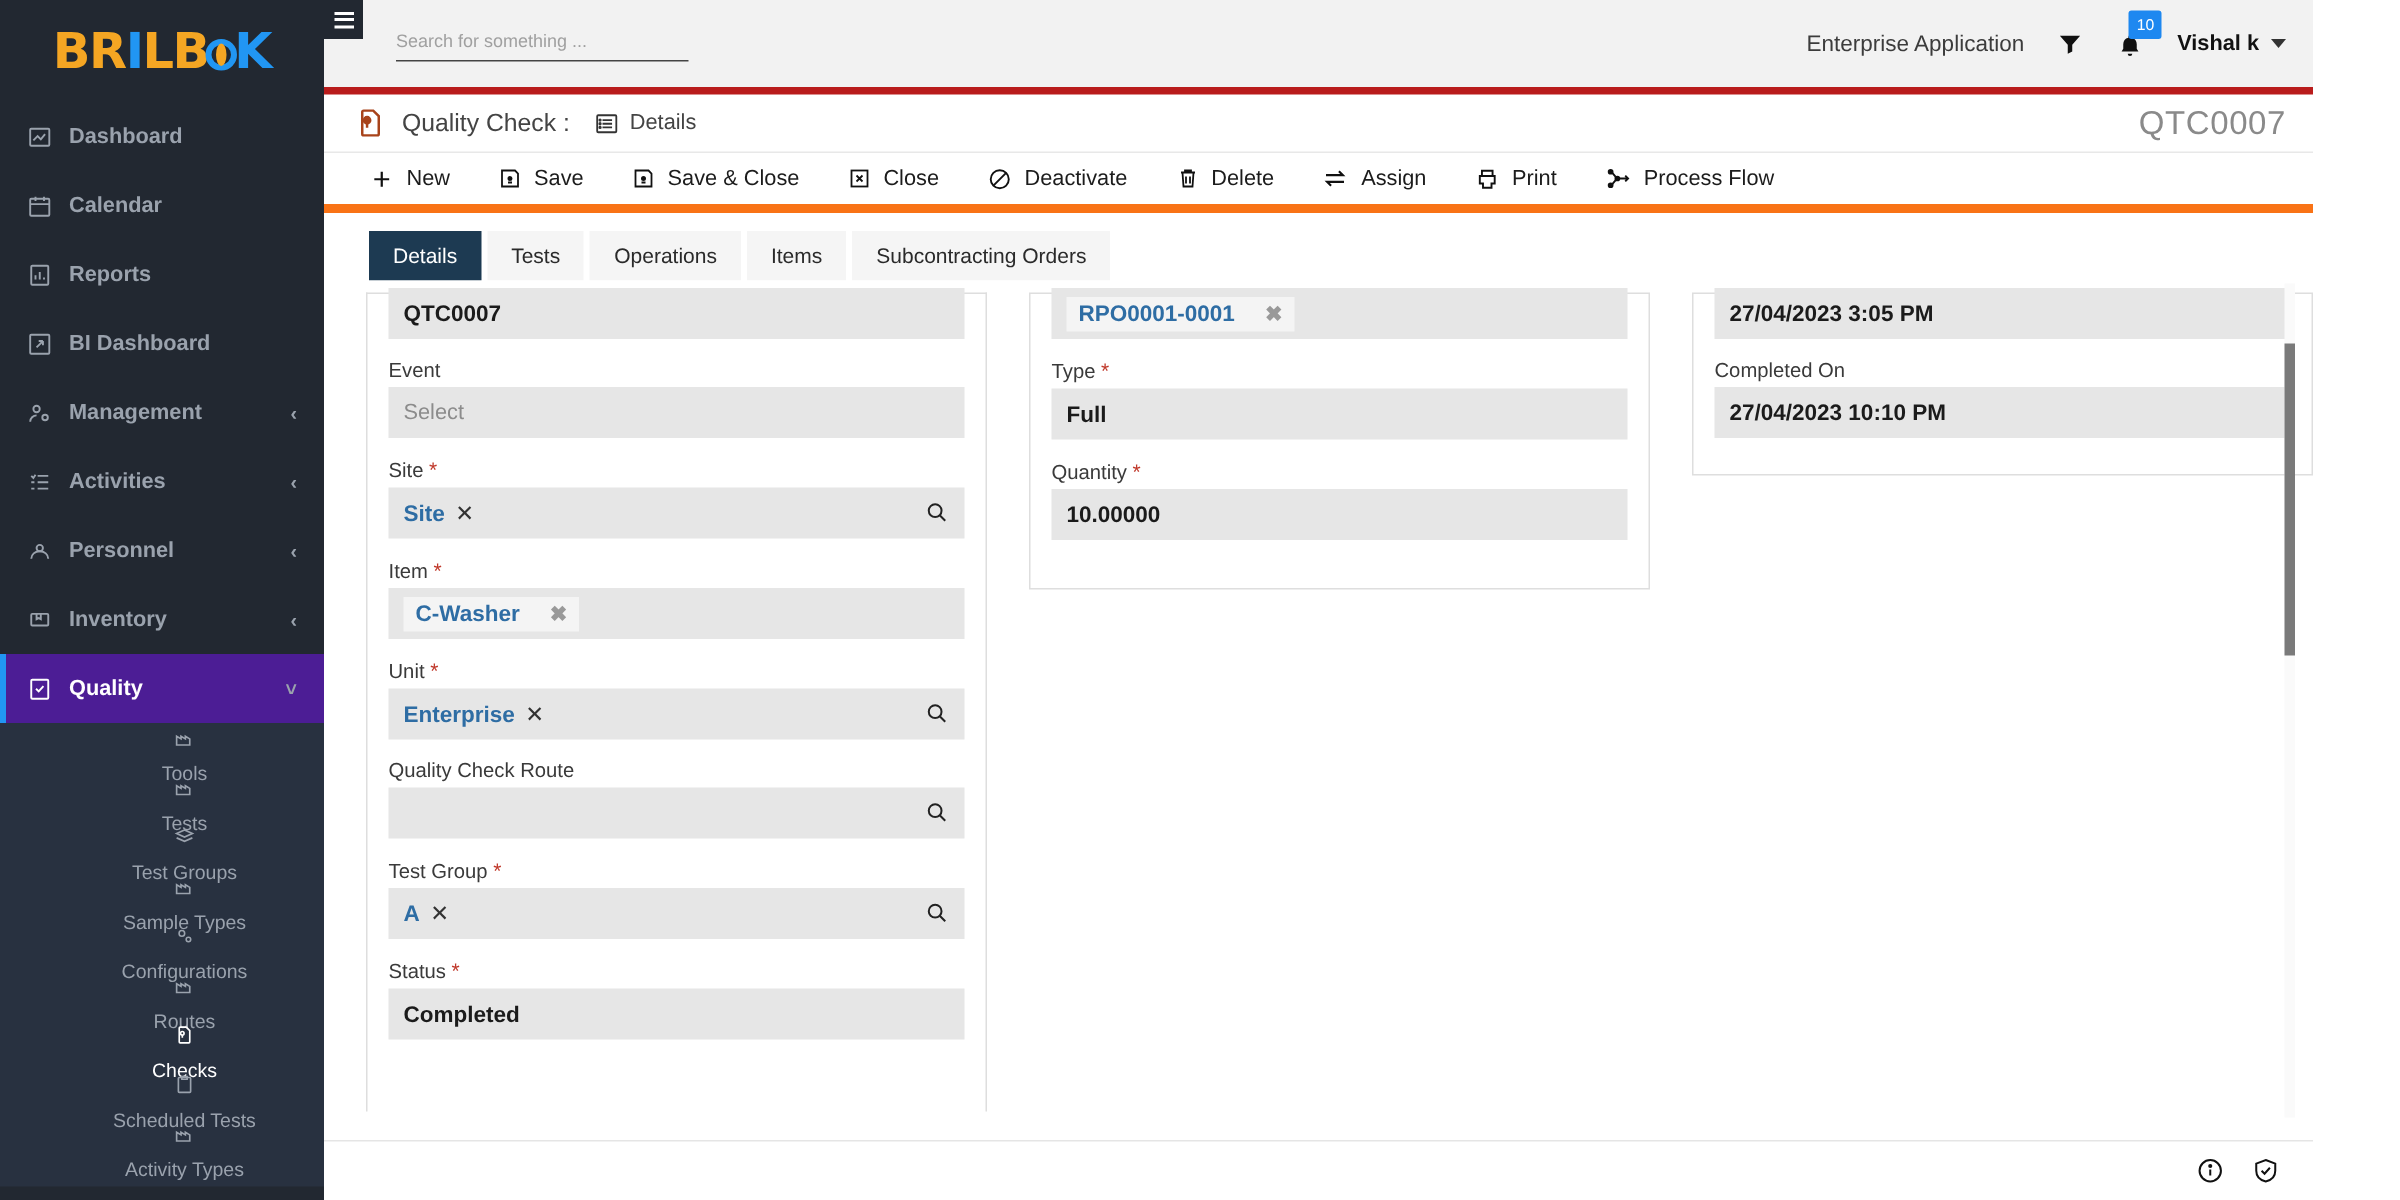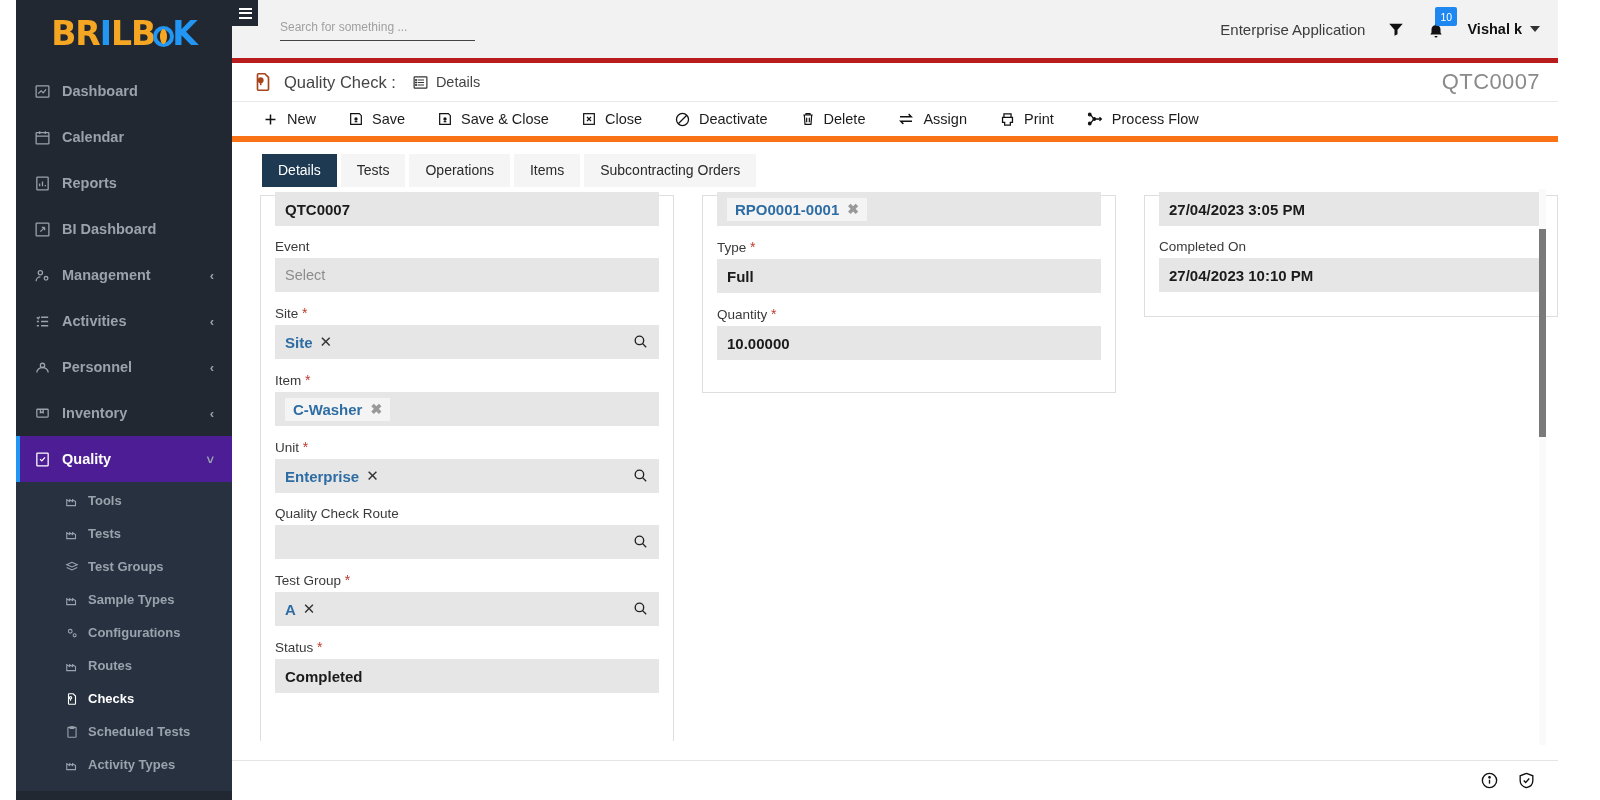--- a/index.html
+++ b/index.html
@@ -2,21 +2,21 @@
 <html><head>
 <meta charset="utf-8">
 <style>
   * { box-sizing: border-box; margin: 0; padding: 0; }
   html, body {
     width: 1600px; height: 800px;
     font-family: "Liberation Sans", sans-serif;
     background: #ffffff; overflow: hidden;
   }
 
-  .app { position: relative; width: 1380px; height: 800px; display: flex; margin-left: 16px; }
+  .app { position: relative; width: 1380px; height: 800px; display: flex; }
 
   
   .sidebar {
     width: 216px; height: 800px; background: #222831;
     flex: 0 0 216px; overflow: hidden; position: relative;
   }
   .logo-wrap {
     height: 62px; display: flex; align-items: center; justify-content: center;
     padding-top: 4px;
   }
@@ -50,21 +50,21 @@
   .nav-item.active {
     background: #4c1d95; color: #ffffff;
   }
   .nav-item.active::before {
     content: ""; position: absolute; left: 0; top: 0; bottom: 0; width: 4px;
     background: #2196f3;
   }
   .subnav { background: #283140; padding: 2px 0 10px 0; }
   .subnav-item {
     display: flex; align-items: center; height: 33px; padding: 0 18px 0 48px;
-    color: #9aa2ad; font-size: 13px; font-weight: bold; cursor: pointer; gap: 9px;
+    color: #9aa2ad; font-size: 13px; font-weight: normal; cursor: pointer; gap: 9px; flex-direction: column;
   }
   .subnav-item .ico { width: 15px; height: 15px; display: inline-flex;
     align-items: center; justify-content: center; flex: 0 0 15px; }
   .subnav-item.active { color: #ffffff; }
   .subnav-item.active .ico svg { stroke: #ffffff; }
 
   svg { display: block; }
 
   
   .main { flex: 1; height: 800px; display: flex; flex-direction: column;
@@ -167,21 +167,21 @@
   .finput.placeholder { color: #8c8c8c; font-weight: normal; font-size: 14.5px; }
   .finput.empty { }
   .finput .srch { position: absolute; right: 10px; top: 8px; cursor: pointer; }
 
   .chip-x {
     display: inline-flex; align-items: center; gap: 7px;
     color: #2e6da4; font-size: 15px; font-weight: bold;
   }
   .chip-x .xmark { color: #333; font-size: 15px; font-weight: normal; cursor: pointer; }
   .chip-box {
-    display: inline-flex; align-items: center; gap: 8px; background: #f4f4f4;
+    display: inline-flex; align-items: center; gap: 20px; background: #f4f4f4;
     padding: 3px 8px; color: #2e6da4; font-size: 15px; font-weight: bold;
   }
   .chip-box .xmark { color: #999; font-size: 14px; cursor: pointer; }
 
   
   .vscroll {
     position: absolute; right: 12px; top: 2px; width: 7px; height: 556px;
     background: #fafafa;
   }
   .vthumb { position: absolute; top: 40px; width: 7px; height: 208px;

